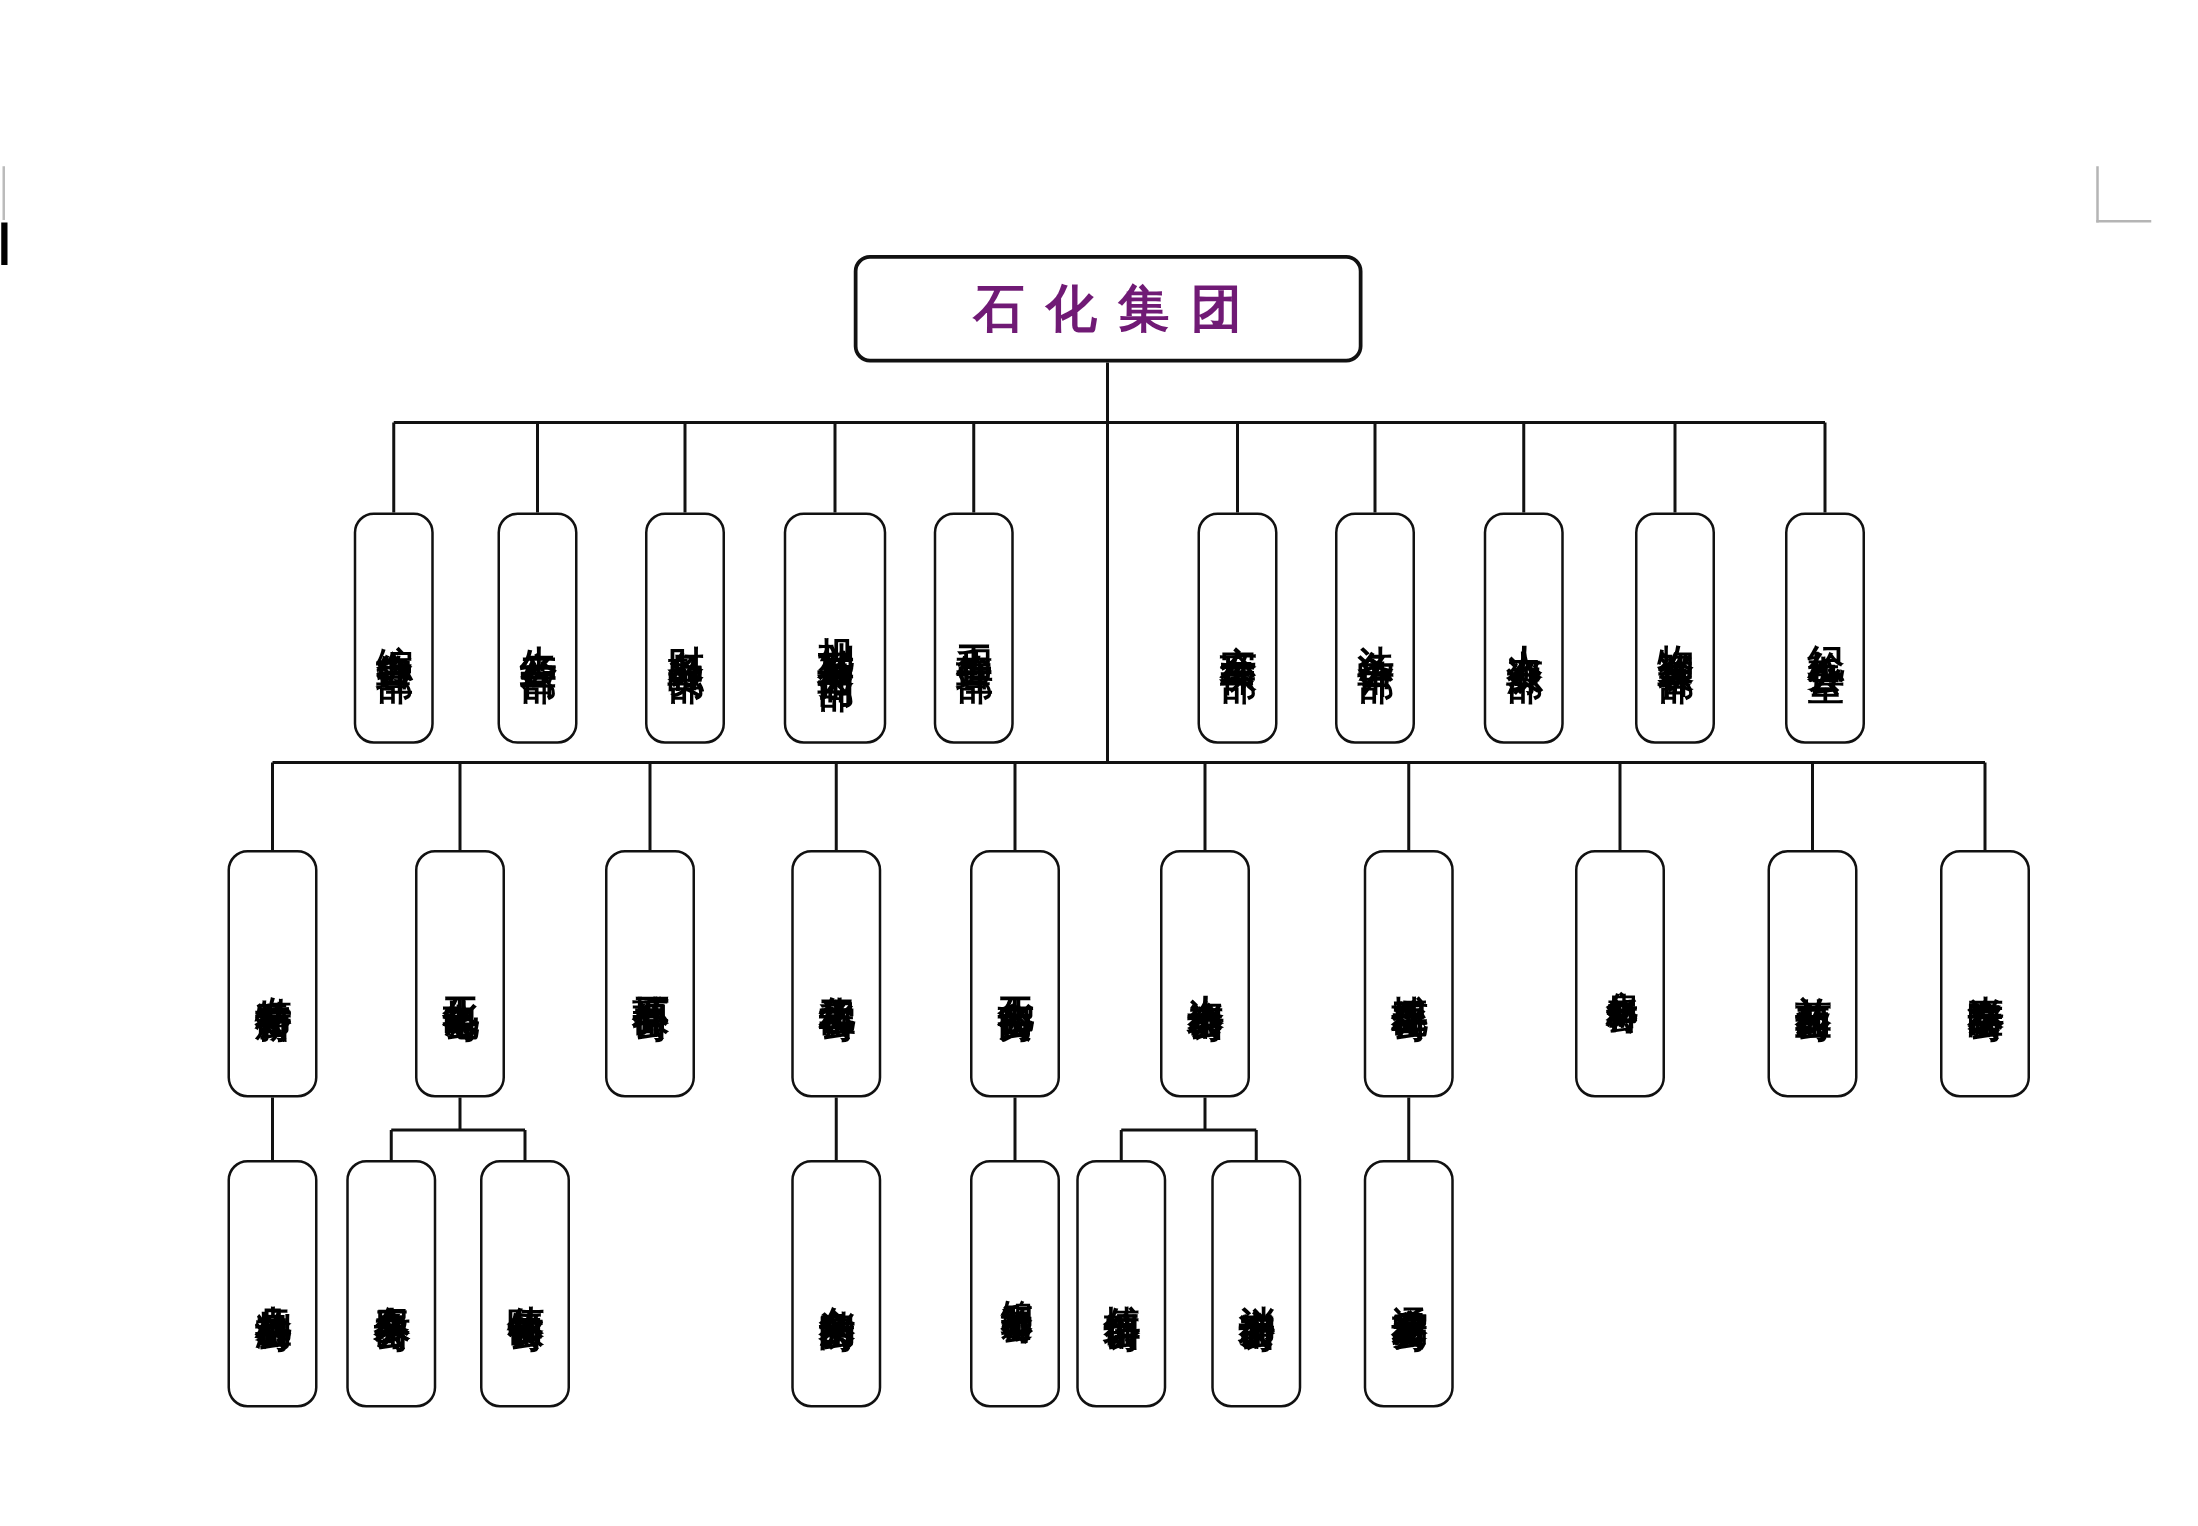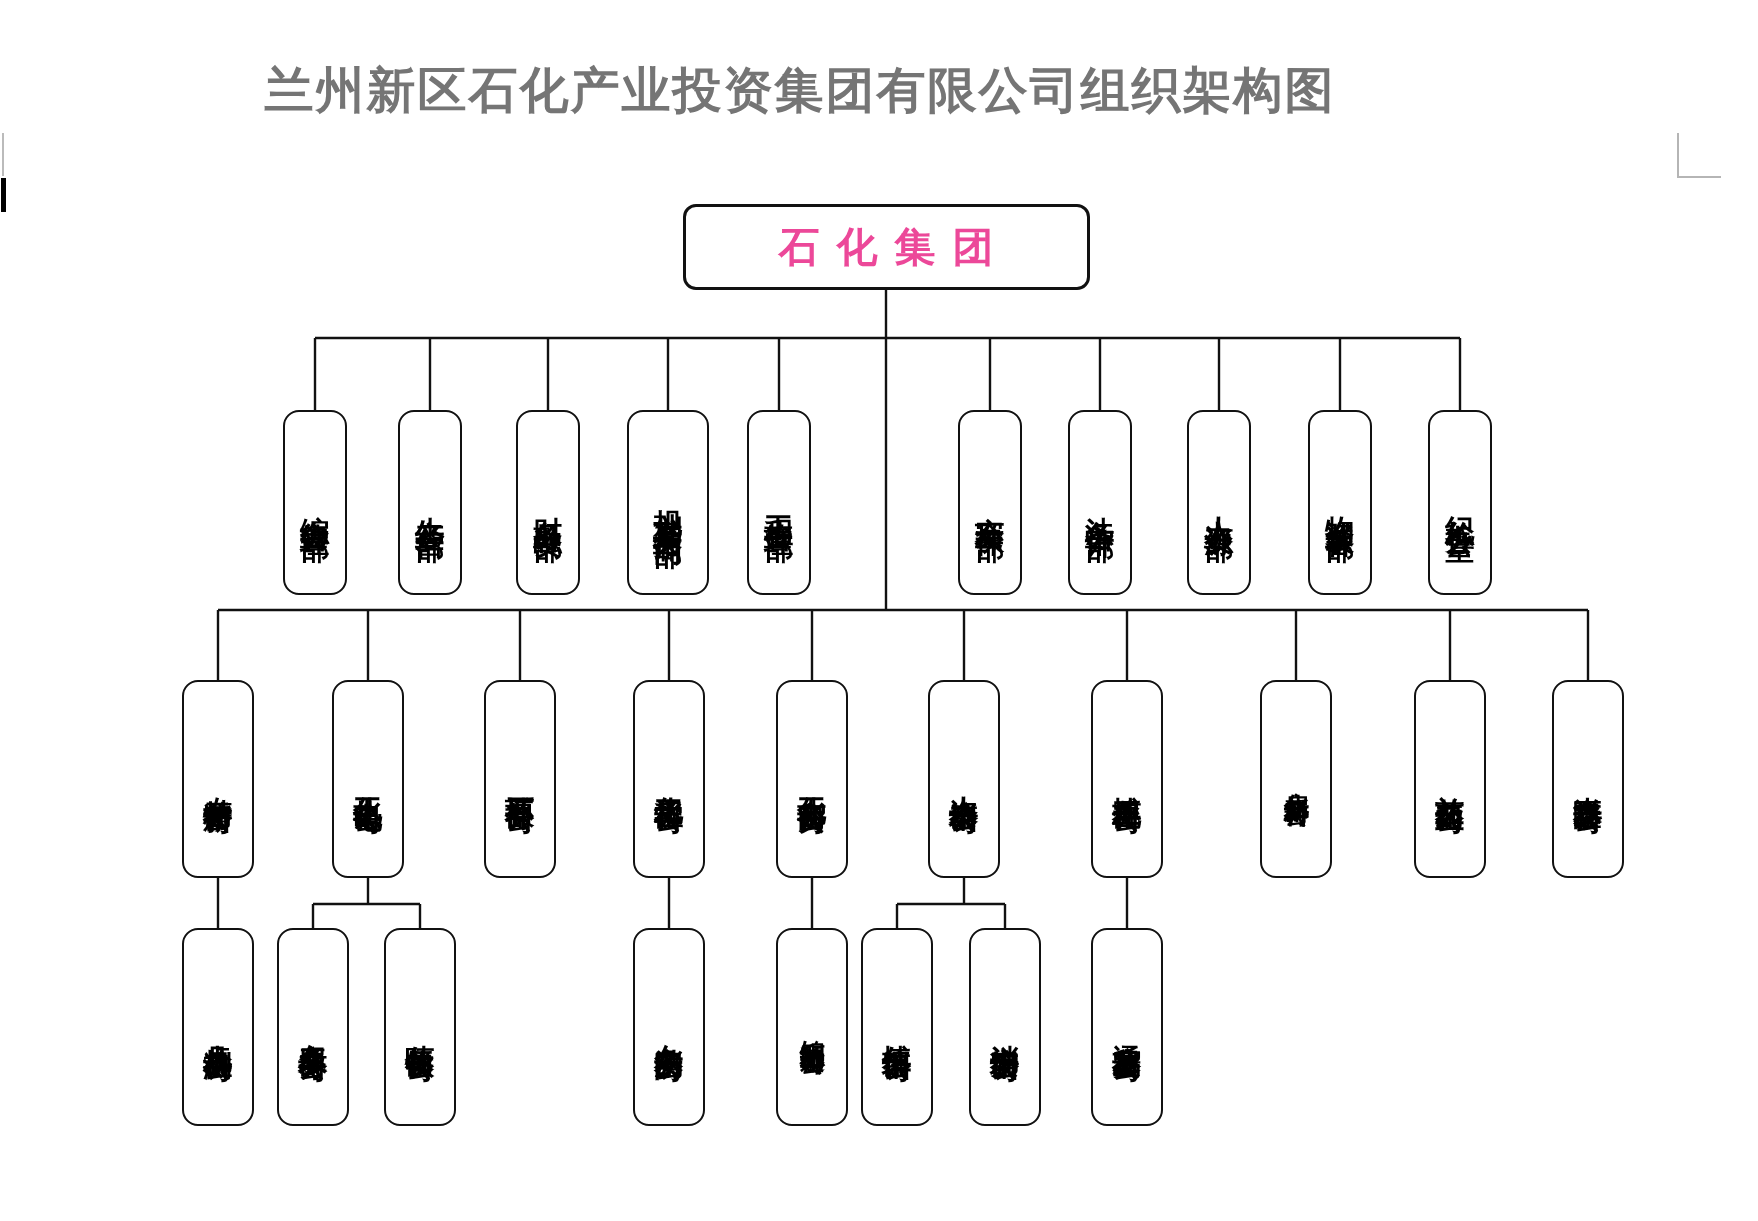--- a/index.html
+++ b/index.html
@@ -39,21 +39,21 @@
   }
   #root-box{
     position:absolute;
     background:#fff;
     border:3px solid #111;
     border-radius:13px;
     box-sizing:border-box;
     display:flex;align-items:center;justify-content:center;
   }
   #root-box .rtext{
-    font-size:41px;font-weight:700;color:#ec4899;
+    font-size:41px;font-weight:700;color:#701a75;
     letter-spacing:17px;padding-left:17px;
     white-space:nowrap;
   }
   .edge-mark{position:absolute;}
 </style>
 </head>
 <body>
 
 <div id="canvas">
   <svg id="lines">
@@ -87,21 +87,20 @@
       <line x1="420" y1="904" x2="420" y2="928" stroke="#111111" stroke-width="2.4"></line>
       <line x1="669" y1="878" x2="669" y2="928" stroke="#111111" stroke-width="2.4"></line>
       <line x1="812" y1="878" x2="812" y2="928" stroke="#111111" stroke-width="2.4"></line>
       <line x1="964" y1="878" x2="964" y2="904" stroke="#111111" stroke-width="2.4"></line>
       <line x1="897" y1="904" x2="1005" y2="904" stroke="#111111" stroke-width="2.4"></line>
       <line x1="897" y1="904" x2="897" y2="928" stroke="#111111" stroke-width="2.4"></line>
       <line x1="1005" y1="904" x2="1005" y2="928" stroke="#111111" stroke-width="2.4"></line>
       <line x1="1127" y1="878" x2="1127" y2="928" stroke="#111111" stroke-width="2.4"></line>
     </svg>
 
-  <div id="chart-title">兰州新区石化产业投资集团有限公司组织架构图</div>
 
   <div id="root-box" style="left: 682.5px; top: 204px; width: 407px; height: 86px;">
     <span class="rtext">石化集团</span>
   </div>
 
   <div id="nodes">
       <div class="vbox" style="left: 283px; top: 410px; width: 64px; height: 185px;">
         <span class="vtext" style="font-size: 29px; letter-spacing: 4px;">综合管理部</span>
       </div>
       <div class="vbox" style="left: 398px; top: 410px; width: 64px; height: 185px;">

